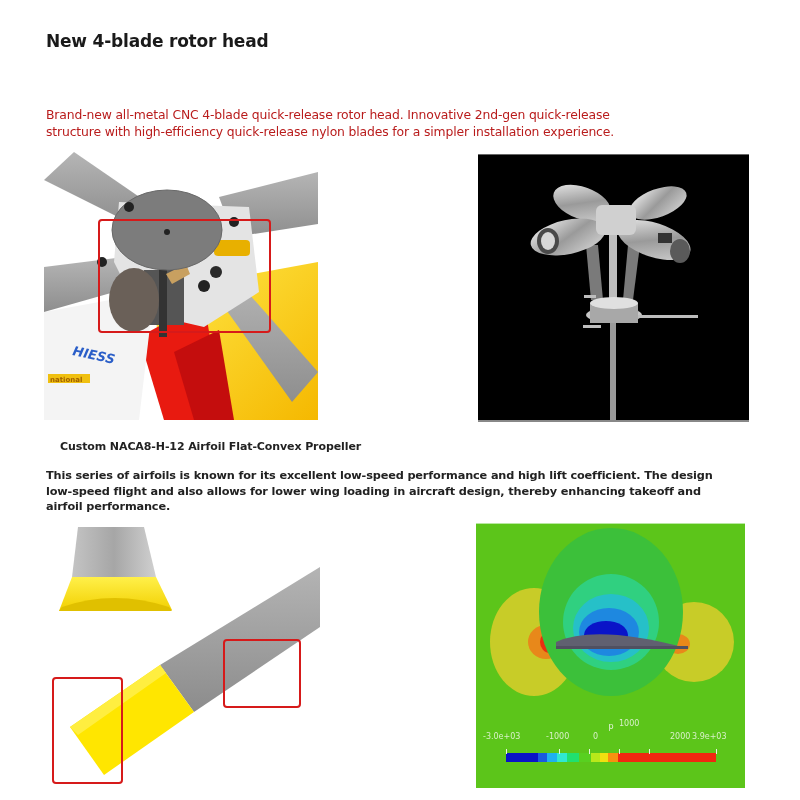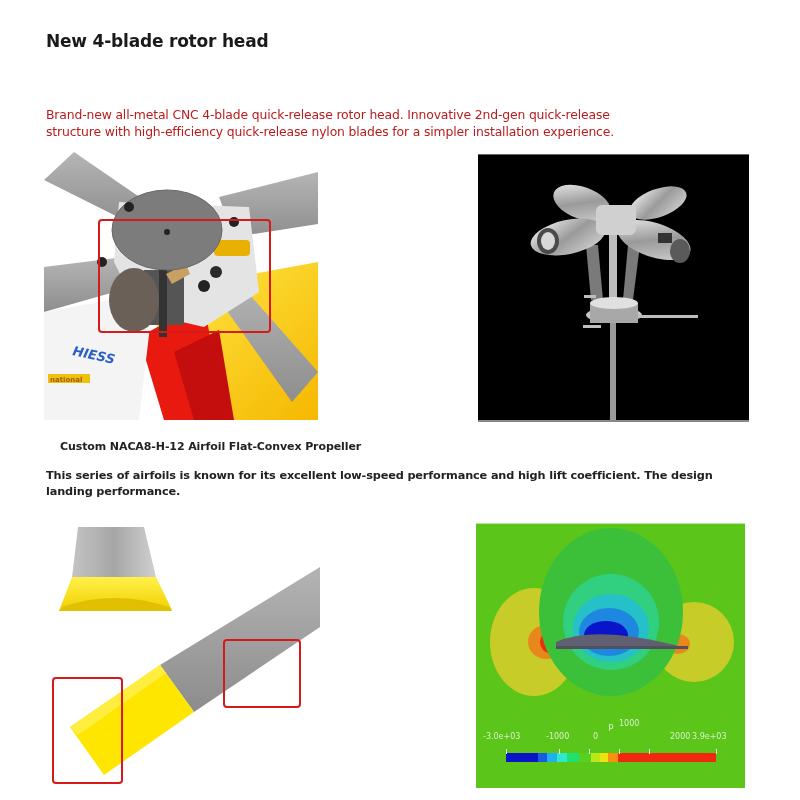--- a/index.html
+++ b/index.html
@@ -120,21 +120,22 @@
     <rect x="160" y="160" width="60" height="3" fill="#bdbdbd"></rect>
     <rect x="105" y="170" width="18" height="3" fill="#bdbdbd"></rect>
     <rect x="106" y="140" width="12" height="3" fill="#bdbdbd"></rect>
   </svg>
 </div>
 
 <div class="abs subhead">Custom NACA8-H-12 Airfoil Flat-Convex Propeller</div>
 
 <div class="abs para">
   <div>This series of airfoils is known for its excellent low-speed performance and high lift coefficient. The design</div>
-  <div>landing performance.</div>
+  <div>low-speed flight and also allows for lower wing loading in aircraft design, thereby enhancing takeoff and</div>
+  <div>airfoil performance.</div>
 </div>
 
 <div class="abs photo" style="left:44px; top:527px; width:276px; height:266px;">
   <svg width="276" height="266" viewBox="0 0 276 266">
     <defs>
       <linearGradient id="gr2" x1="0" y1="0" x2="1" y2="0">
         <stop offset="0" stop-color="#c4c4c4"></stop>
           <stop offset="0.5" stop-color="#a6a6a6"></stop>
           <stop offset="1" stop-color="#d0d0d0"></stop>
       </linearGradient>

